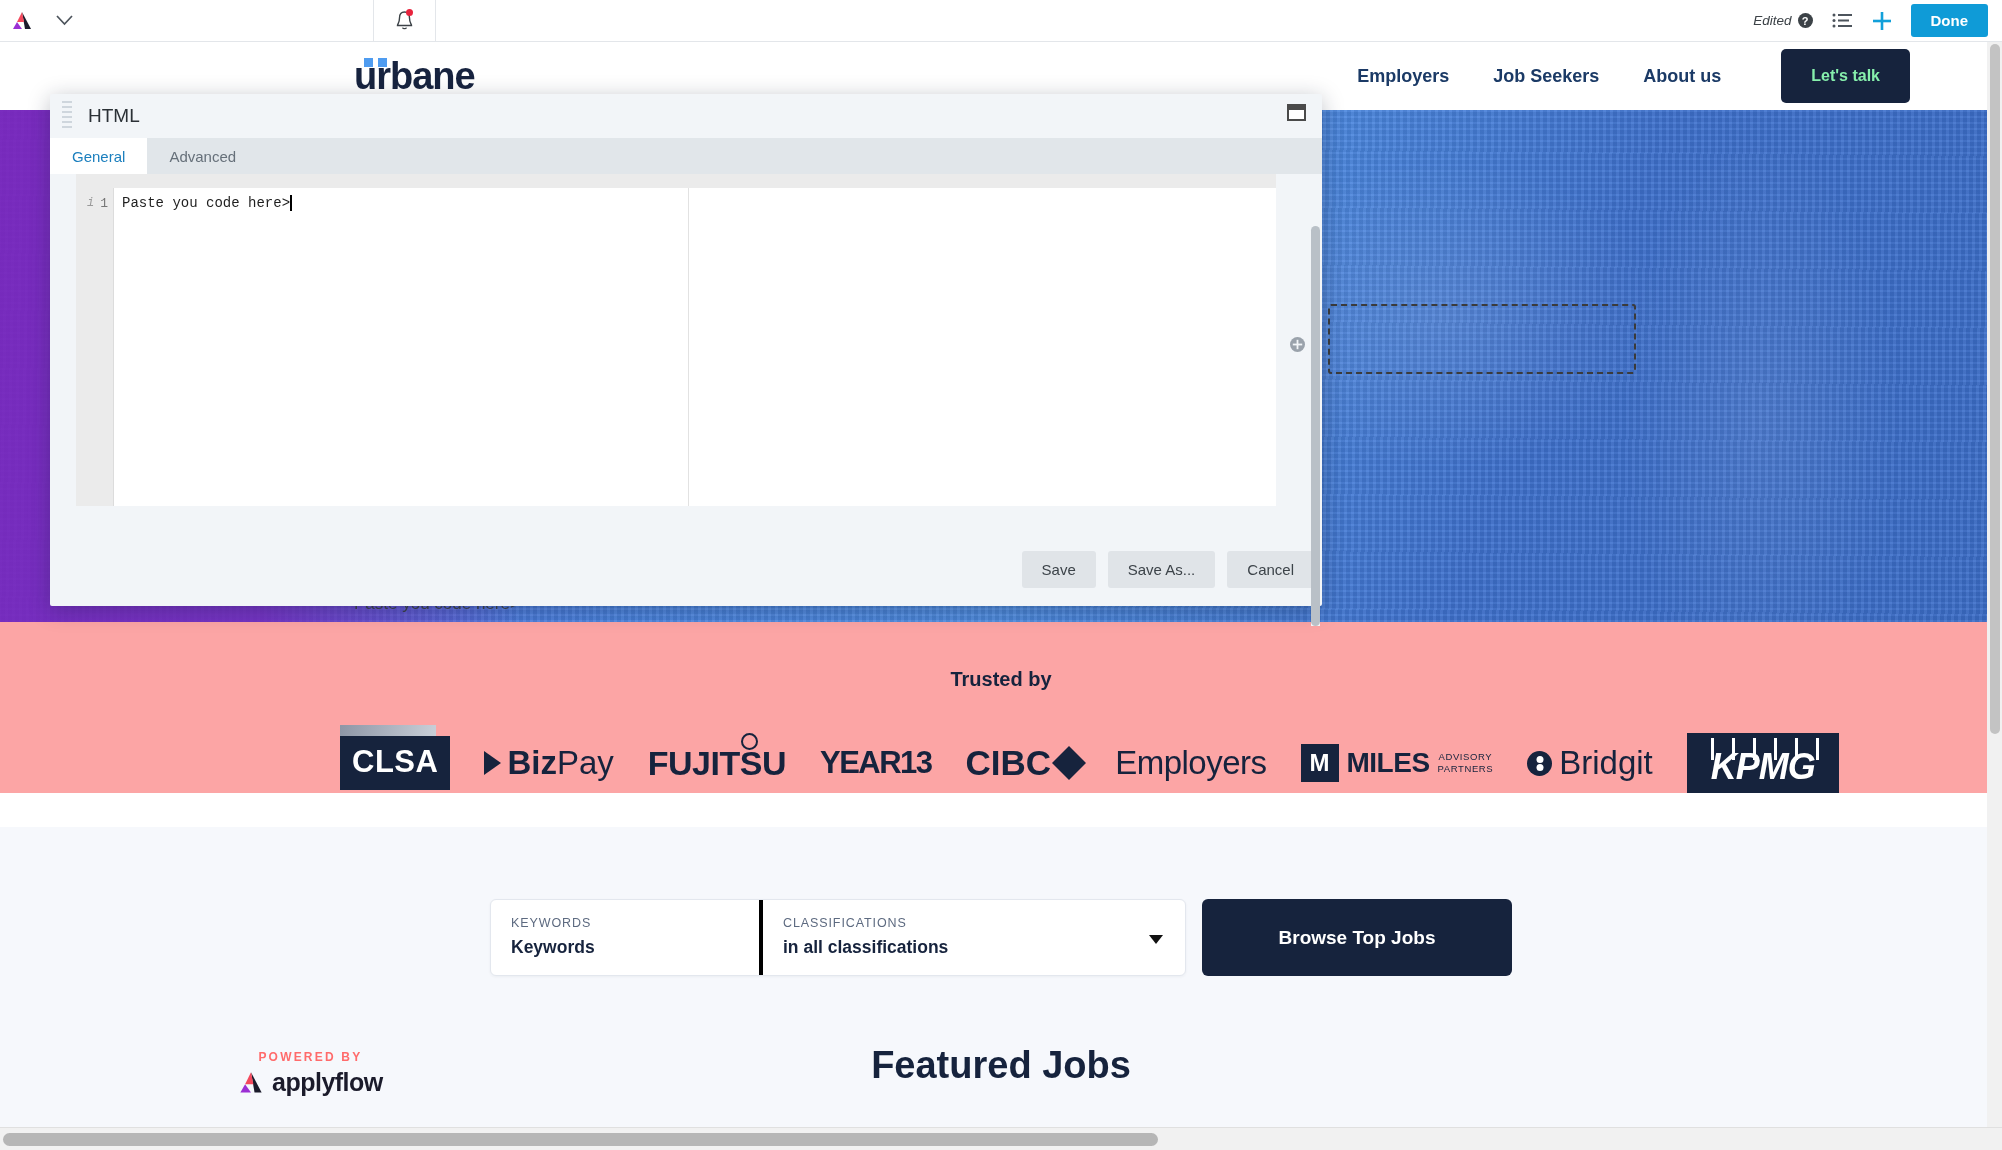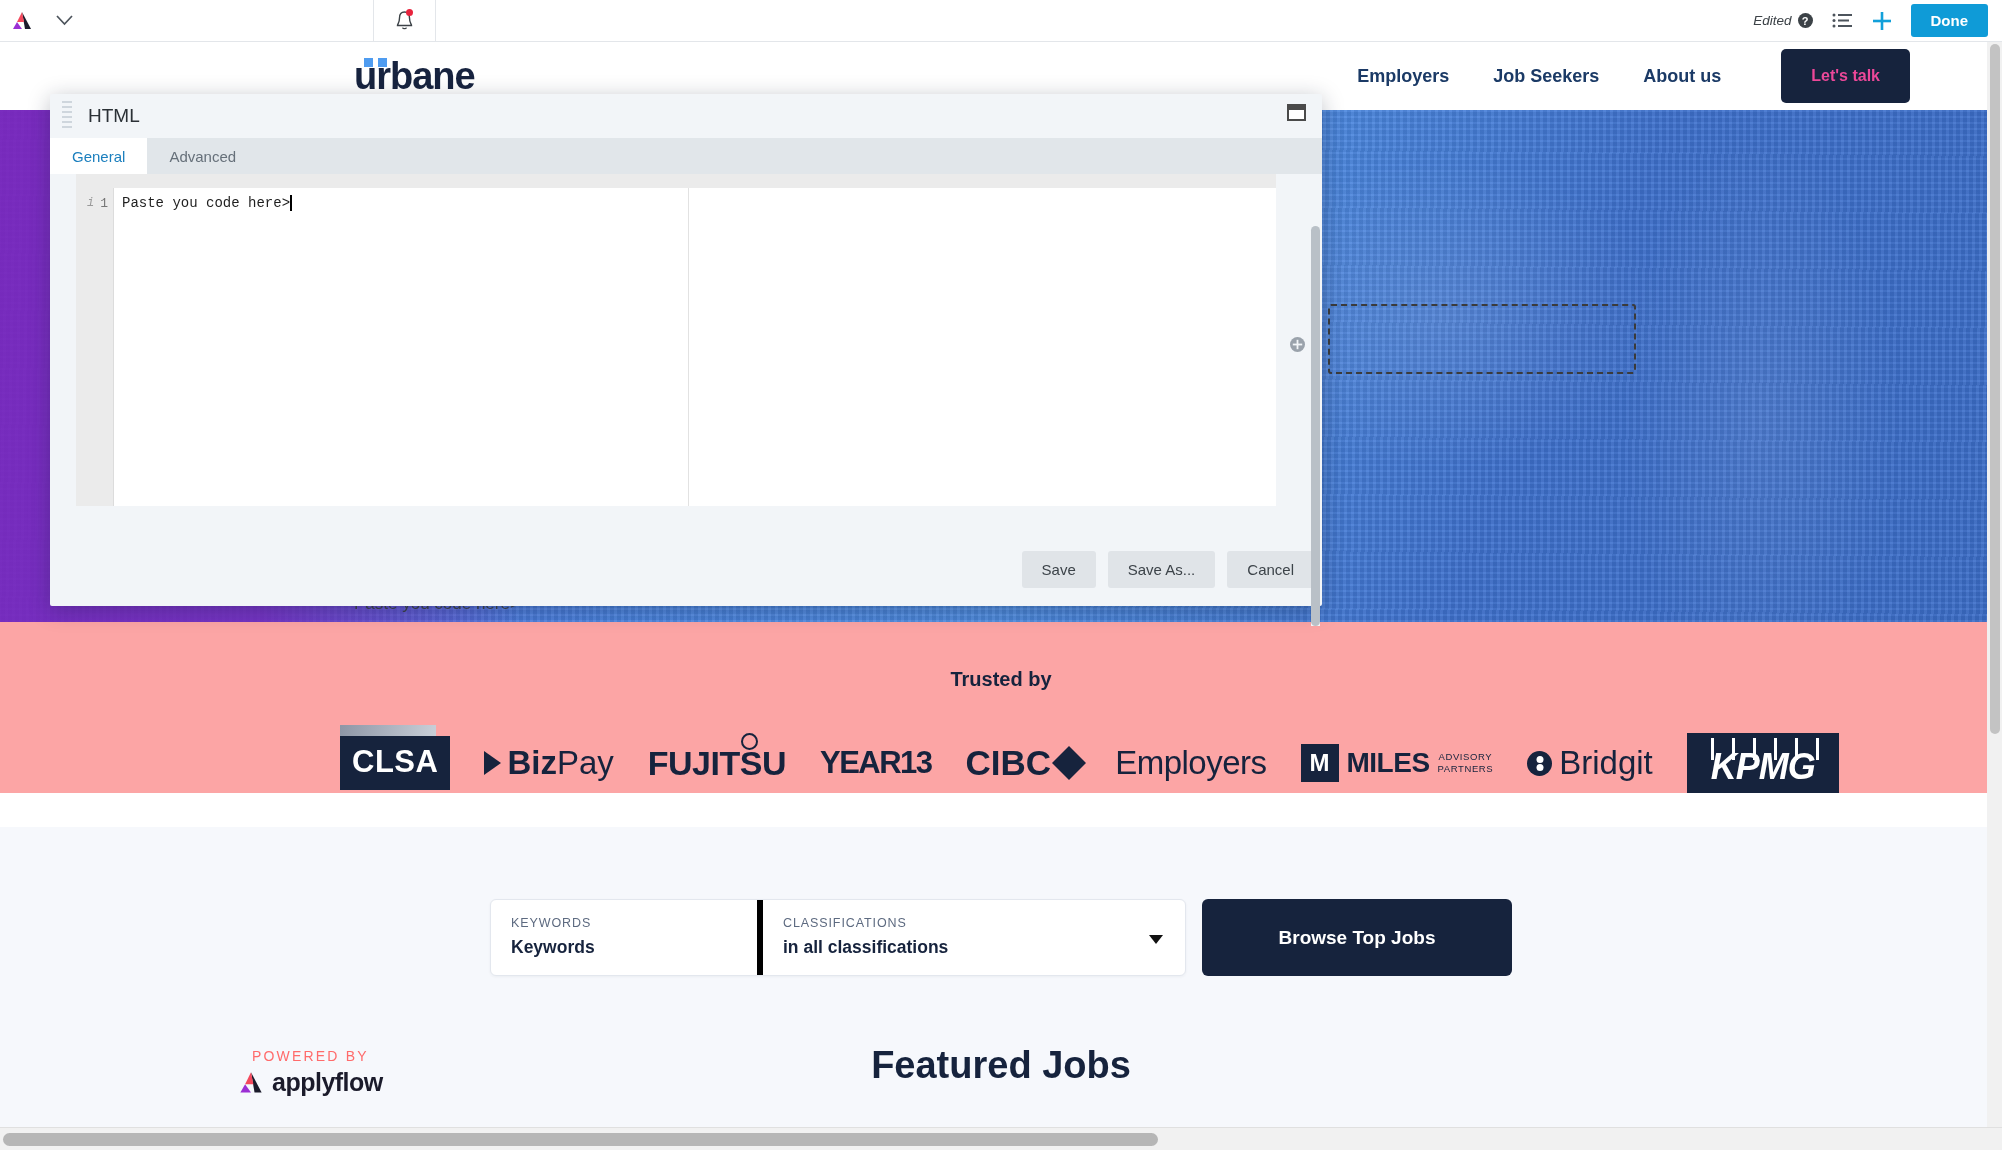--- a/index.html
+++ b/index.html
@@ -84,21 +84,21 @@
   .umlaut { position: absolute; left: 10px; top: 3px; display: flex; gap: 5px; }
   .umlaut i { display: block; width: 9px; height: 9px; background: #4f9cf0; }
   #site-nav-links {
     margin-left: auto; display: flex; align-items: center; gap: 44px;
   }
   .nav-link {
     font-size: 18px; font-weight: bold; color: #1b3a66;
     cursor: pointer; white-space: nowrap;
   }
   #lets-talk {
-    background: #16233d; color: #ec4899;
+    background: #16233d; color: #86efac;
     font-size: 16px; font-weight: bold;
     padding: 18px 30px; border-radius: 5px;
     border: none; cursor: pointer; margin-left: 16px;
     font-family: "Liberation Sans", sans-serif;
   }
 
   
   #hero {
     position: relative; height: 512px; overflow: hidden;
   }
@@ -195,21 +195,21 @@
   }
   #search-bar {
     display: flex; align-items: stretch; justify-content: center; gap: 16px;
   }
   #search-fields {
     display: flex; background: #fff; border: 1px solid #e3e7ee;
     border-radius: 6px; box-shadow: 0 1px 3px rgba(20,30,60,.05);
   }
   .sfield {
     padding: 16px 20px 17px; min-width: 272px; position: relative;
-    border-right: 6px solid #000000; display: flex; flex-direction: column;
+    border-right: 4px solid #000000; display: flex; flex-direction: column;
     justify-content: center; cursor: text;
   }
   .sfield:last-child { border-right: none; }
   .sfield.wide { min-width: 422px; }
   .sfield-label {
     font-size: 12.5px; color: #5d6a80; letter-spacing: .9px; margin-bottom: 7px;
   }
   .sfield-value { font-size: 17.5px; font-weight: bold; color: #16233d; }
   .caret-dn {
     position: absolute; right: 22px; top: 50%; margin-top: -3px;
@@ -235,21 +235,21 @@
   }
   .job-card {
     background: #fff; border-radius: 7px; min-width: 312px; flex: 0 0 312px;
     padding: 26px 28px 30px; box-shadow: 0 1px 4px rgba(20,30,60,.06);
   }
   #powered-badge {
     position: absolute; left: 238px; bottom: 30px;
     text-align: center; z-index: 20; pointer-events: none;
   }
   #powered-label {
-    font-size: 14px; letter-spacing: 2.2px; color: #ff6b6b; font-weight: normal;
+    font-size: 12px; letter-spacing: 2.2px; color: #ff6b6b; font-weight: bold;
   }
   #powered-brand {
     display: flex; align-items: center; gap: 8px; margin-top: 4px;
   }
   #powered-brand .af-mark {
     width: 26px; height: 26px; position: relative;
   }
   #powered-brand .af-text {
     font-size: 25px; font-weight: bold; color: #1b1b2b; letter-spacing: -.5px;
   }

